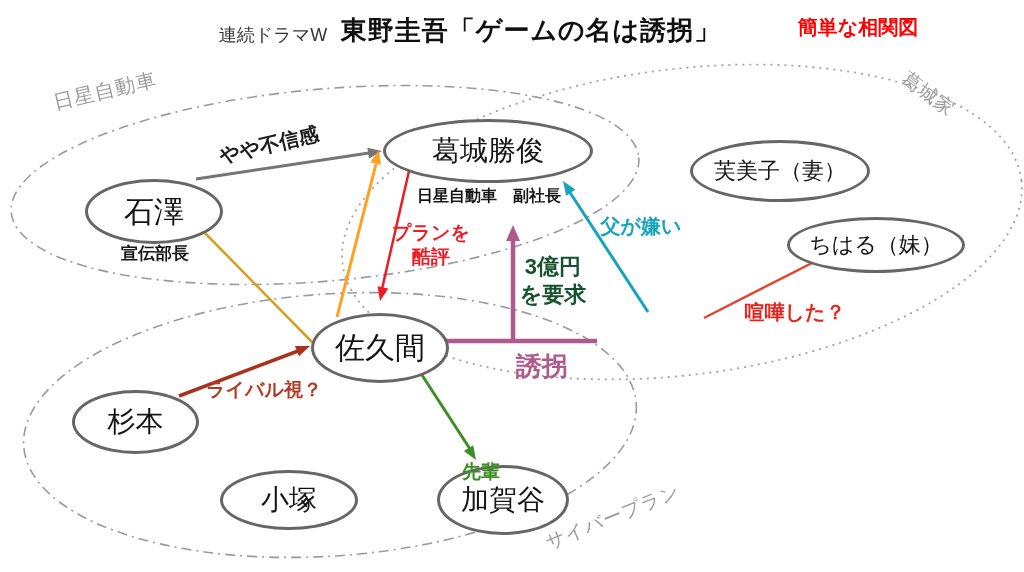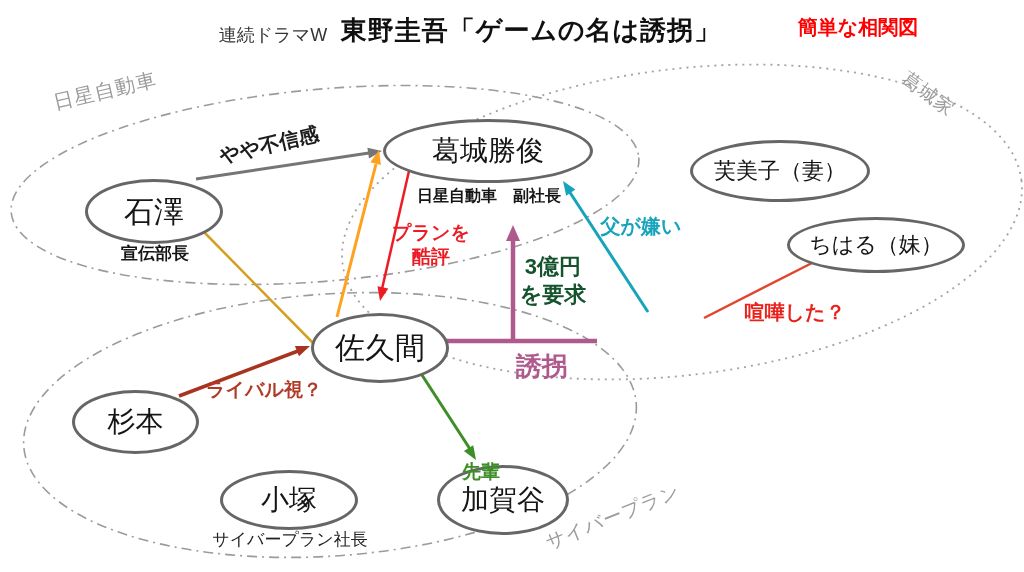--- a/index.html
+++ b/index.html
@@ -89,21 +89,20 @@
   </div>
   <div class="node" style="left:220px;top:470px;width:132px;height:54px;font-size:28px;">
     <span>小塚</span>
   </div>
   <div class="node" style="left:437px;top:465px;width:126px;height:64px;font-size:28px;">
     <span>加賀谷</span>
   </div>
 
   <div class="abs node-subtitle" style="left:155px;top:253px;font-size:17px;">宣伝部長</div>
   <div class="abs node-subtitle" style="left:489px;top:196px;font-size:16px;">日星自動車　副社長</div>
-  <div class="abs" style="left:290px;top:539px;font-size:17px;color:#222;">サイバープラン社長</div>
 
   <div class="abs edge-label" style="left: 269px; top: 145px; font-size: 20px; transform: translate(-50%, -50%) rotate(-13deg); color: rgb(28, 28, 28);">やや不信感</div>
   <div class="abs edge-label" style="left: 431px; top: 245px; font-size: 19px; color: rgb(237, 28, 36);">プランを
 酷評</div>
   <div class="abs edge-label" style="left: 553px; top: 280px; font-size: 22px; color: #14532d;">3億円
 を要求</div>
   <div class="abs edge-label" style="left: 512px; top: 366px; font-size: 26px; color: rgb(175, 90, 141); margin-left: 30px;">誘拐</div>
   <div class="abs edge-label" style="left: 641px; top: 226px; font-size: 20px; color: rgb(22, 163, 188);">父が嫌い</div>
   <div class="abs edge-label" style="left: 795px; top: 312px; font-size: 20px; color: rgb(232, 34, 27);">喧嘩した？</div>
   <div class="abs edge-label" style="left: 264px; top: 390px; font-size: 19px; color: rgb(176, 58, 38); text-align: center;">ライバル視？</div>

